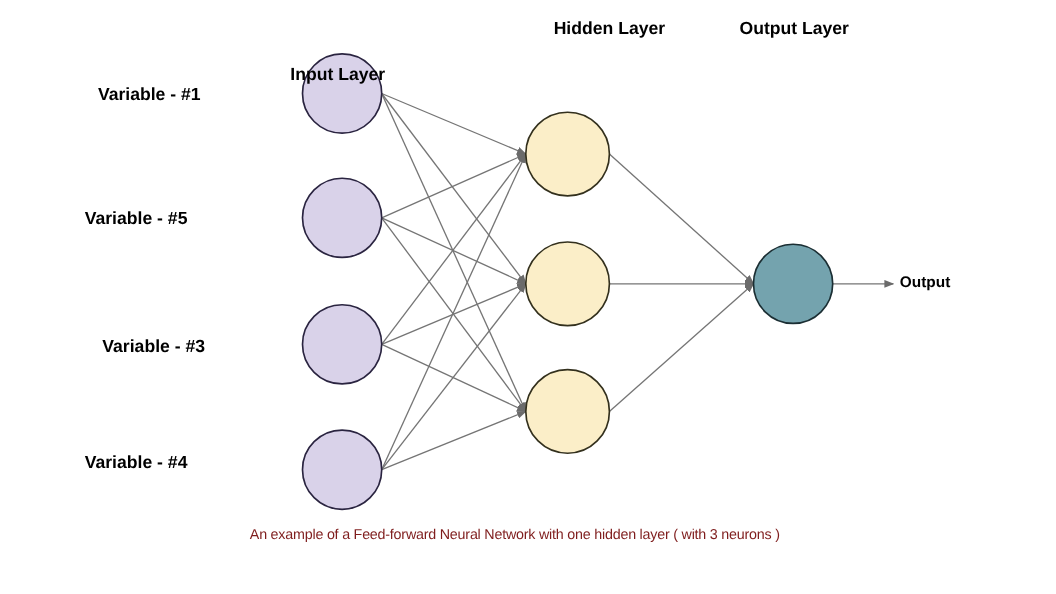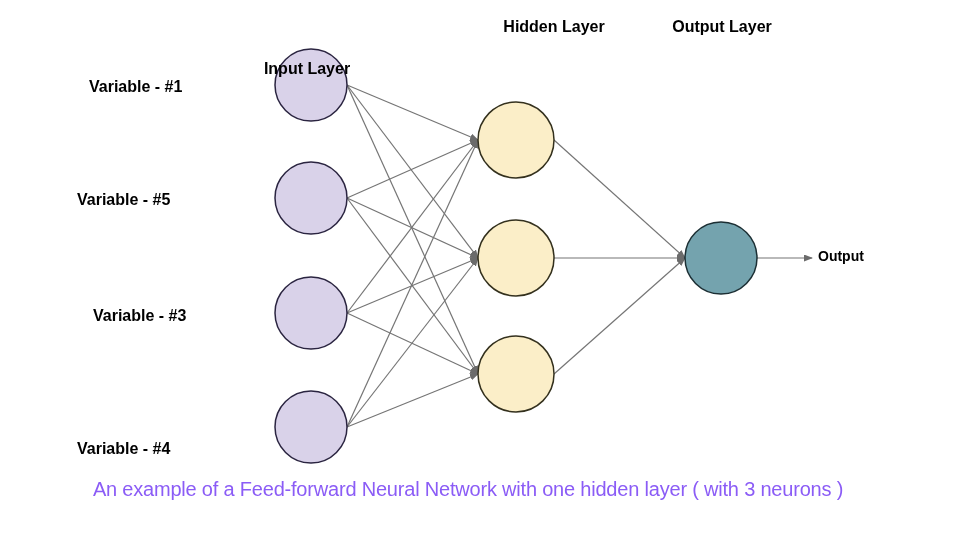--- a/index.html
+++ b/index.html
@@ -41,23 +41,23 @@
     font-weight: bold;
     color: #000000;
     white-space: nowrap;
   }
   .caption {
     position: absolute;
     left: 0;
     top: 478px;
     width: 936px;
     text-align: center;
-    font-size: 20px;
+    font-size: 13px;
     font-weight: normal;
-    color: #8b5cf6;
+    color: #7f1d1d;
     letter-spacing: -0.2px;
     white-space: nowrap;
   }
 </style>
 </head>
 <body>
 
 <div id="canvas">
 
   <svg id="diagram-svg" width="960" height="540">
@@ -92,19 +92,19 @@
       <circle cx="721" cy="258" r="36" fill="#74a3ae" stroke="#1b2e33" stroke-width="1.5"></circle>
     </svg>
 
   <div class="layer-header" style="left:307px; top:18px;margin-top:42px;">Input Layer</div>
   <div class="layer-header" style="left:514px; top:18px;margin-left:40px;">Hidden Layer</div>
   <div class="layer-header" style="left:722px; top:18px;text-align:center;">Output Layer</div>
 
   <div class="var-label" style="left:77px; top:78px;margin-left:12px;">Variable - #1</div>
   <div class="var-label" style="left:77px; top:191px;">Variable - #5</div>
   <div class="var-label" style="left:77px; top:307px;margin-left:16px;">Variable - #3</div>
-  <div class="var-label" style="left:77px; top:440px;text-align:right;">Variable - #4</div>
+  <div class="var-label" style="left:77px; top:412px;text-align:right;">Variable - #4</div>
 
   <div class="output-label" style="left:818px; top:248px;">Output</div>
 
   <div class="caption">An example of a Feed-forward Neural Network with one hidden layer ( with 3 neurons )</div>
 
 </div>
 
 </body></html>

